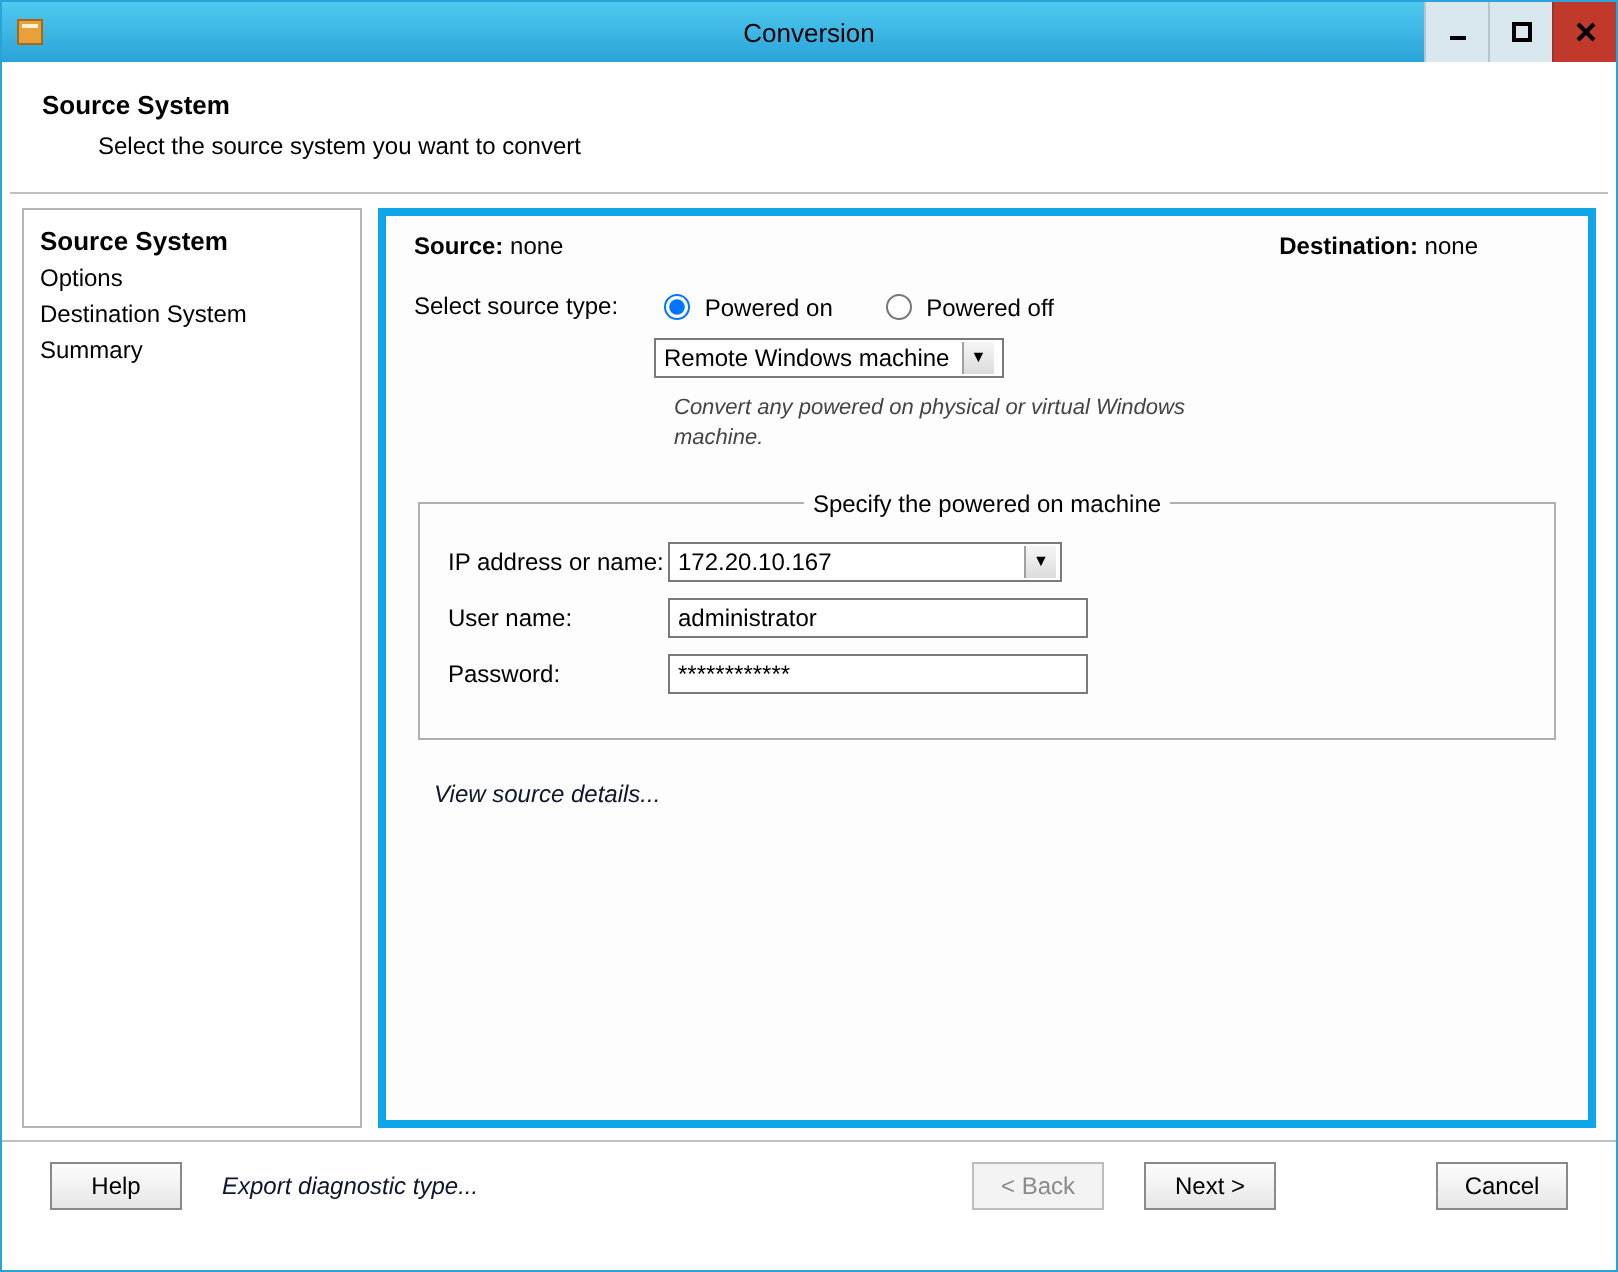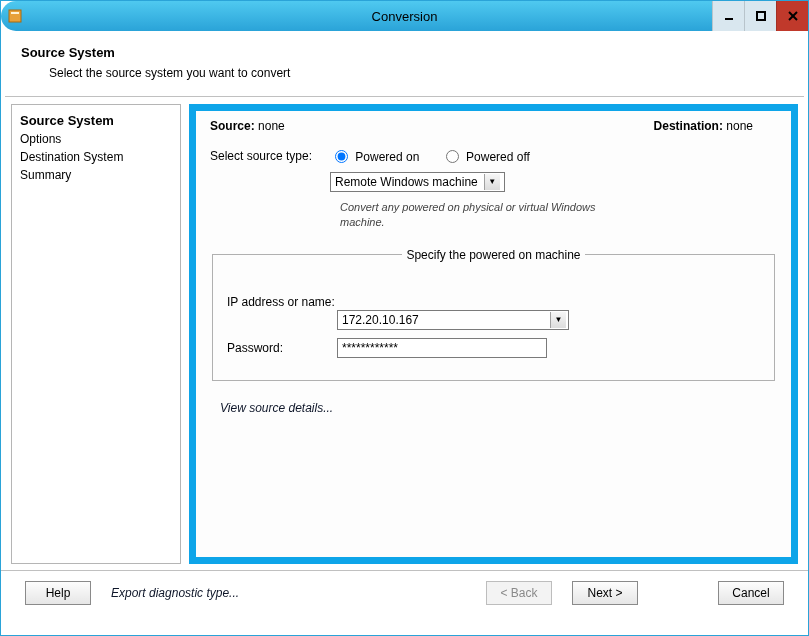--- a/index.html
+++ b/index.html
@@ -15,21 +15,20 @@
     border: 1px solid #2aa3d8;
   }
   
   .titlebar {
     height: 30px;
     background: #38bdf8;
     background: linear-gradient(#4fc9f0, #2aa3d8);
     display: flex;
     align-items: center;
     position: relative;
-    border-radius: 15px;
   }
   .titlebar .app-icon {
     width: 16px; height: 16px;
     margin-left: 6px;
     display: inline-flex;
     align-items: center; justify-content: center;
   }
   .titlebar .title {
     position: absolute;
     left: 0; right: 0;
@@ -85,21 +84,21 @@
     width: 170px;
     border: 1px solid #b5b5b5;
     background: #fff;
     padding: 6px 8px;
     font-size: 12px;
   }
   .sidebar .step { padding: 2px 0; cursor: pointer; }
   .sidebar .step.active { font-weight: bold; font-size: 13px; }
   .main {
     flex: 1;
-    border: 7px solid #0ea5e9;
+    border: 4px solid #0ea5e9;
     background: #fdfdfd;
     padding: 8px 14px 8px 14px;
     font-size: 12px;
     position: relative;
   }
   .srcdest {
     display: flex;
     gap: 40px;
     margin-bottom: 14px;
   }
@@ -123,21 +122,21 @@
   .combo .caret {
     width: 16px;
     border-left: 1px solid #a0a0a0;
     text-align: center;
     margin-left: 6px;
     font-size: 8px;
     line-height: 16px;
     background: linear-gradient(#f6f6f6,#dcdcdc);
   }
   .combo-sm { width: 175px; }
-  .combo-lg { width: 232px; margin-top: 36px; }
+  .combo-lg { width: 197px; }
 
   .hint {
     margin: 4px 0 0 130px;
     width: 260px;
     color: #444;
     font-size: 11px;
     line-height: 1.35;
     font-style: italic;
   }
 
@@ -242,21 +241,21 @@
     <div class="step">Summary</div>
   </div>
 
   <div class="main">
 
     <div class="srcdest">
       <div class="pair">
         <b>Source:</b>
         <span>none</span>
       </div>
-      <div class="pair" style="margin-left:auto; margin-right:24px;text-align:right;">
+      <div class="pair" style="margin-left:auto; margin-right:41px;text-align:right;">
         <b>Destination:</b>
         <span>none</span>
       </div>
     </div>
 
     <div class="row">
       <span class="lbl">Select source type:</span>
       <span class="radios">
         <label>
           <input type="radio" name="pw" checked="" style="">
@@ -282,20 +281,24 @@
       <legend>Specify the powered on machine</legend>
 
       <div class="field-row">
         <span class="flbl">IP address or name:</span>
         <span class="combo combo-lg">
           <span style="flex:1">172.20.10.167</span>
           <span class="caret">▼</span>
         </span>
       </div>
 
+      <div class="field-row">
+        <span class="flbl">User name:</span>
+        <input class="txt txt-wide" type="text" value="administrator" style="">
+      </div>
 
       <div class="field-row">
         <span class="flbl">Password:</span>
         <input class="txt txt-wide" type="text" value="************" style="">
       </div>
     </fieldset>
 
     <span class="link">View source details...</span>
   </div>
 </div>

